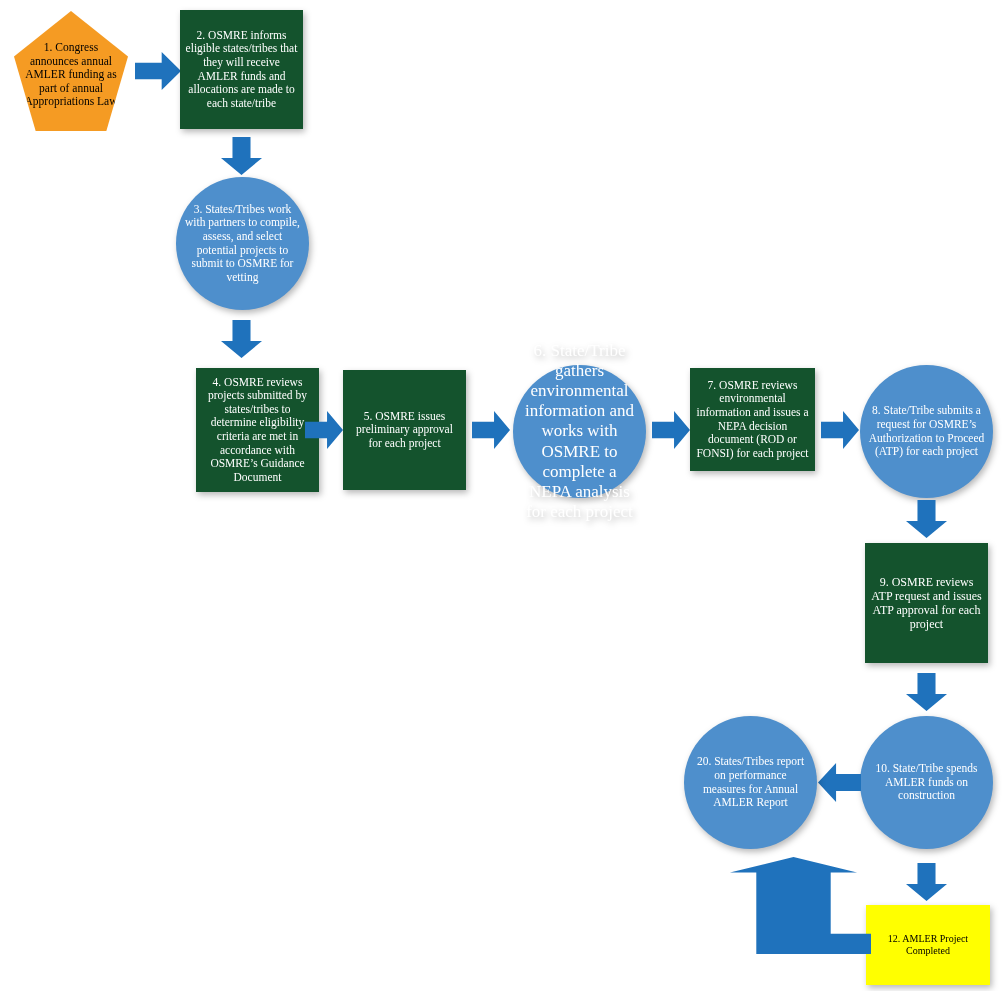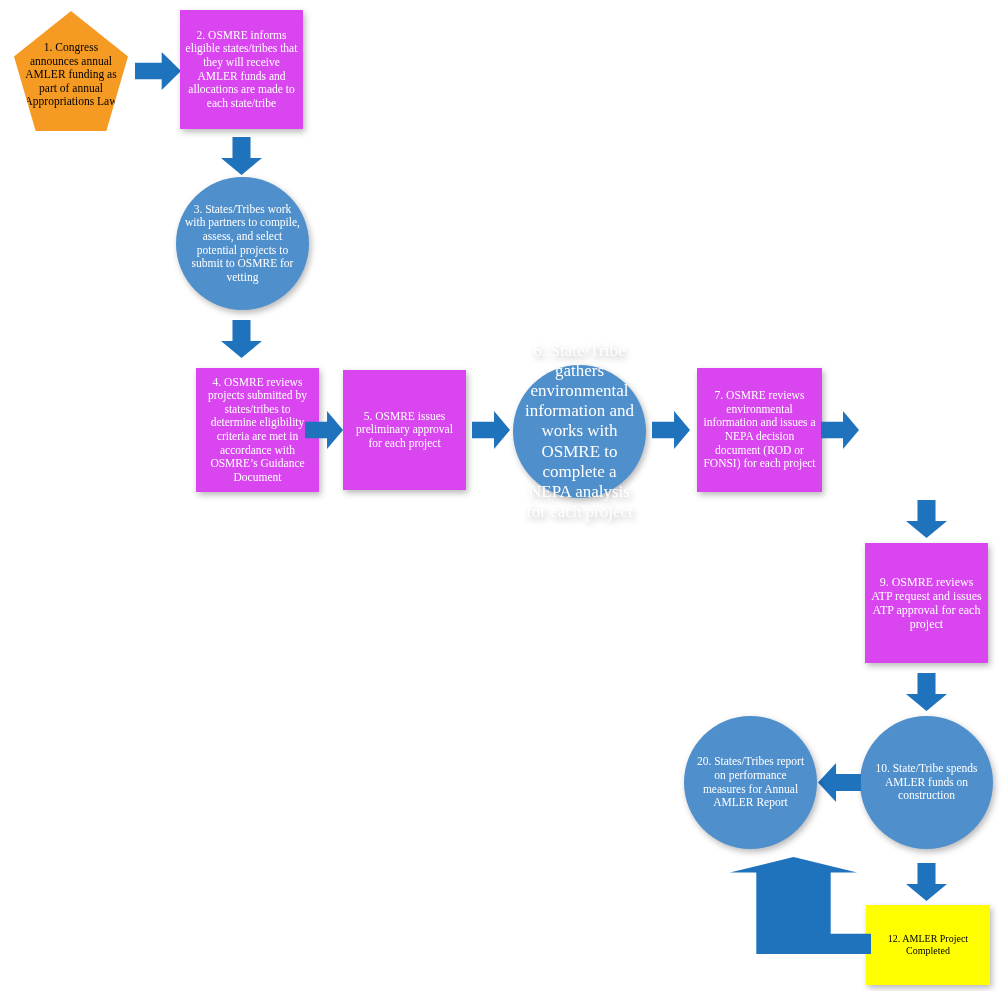--- a/index.html
+++ b/index.html
@@ -25,21 +25,21 @@
     line-height: 1.18;
     filter: drop-shadow(2px 3px 3px rgba(0,0,0,0.28));
   }
   .node .txt {
     display: block;
     padding: 0 5px;
     width: 100%;
   }
   
   .shape-rect {
-    background: #d946ef;
+    background: #14532d;
     color: #ffffff;
     justify-content: flex-end;
   }
   .shape-rect-yellow {
     background: #FFFF00;
     color: #000000;
   }
   .shape-circle {
     background: #4E8FCC;
     color: #ffffff;
@@ -113,26 +113,29 @@
   </div>
 
   <div class="arrow arrow-right" style="left:472px; top:411px; width:38px; height:38px;"></div>
 
   <div class="node shape-circle" style="left:513px; top:365px; width:133px; height:133px; font-size:17px;">
     <span class="txt">6. State/Tribe gathers environmental information and works with OSMRE to complete a NEPA analysis for each project</span>
   </div>
 
   <div class="arrow arrow-right" style="left:652px; top:411px; width:38px; height:38px;"></div>
 
-  <div class="node shape-rect" style="left:690px; top:368px; width:125px; height:124px; font-size:11.5px;margin-left:7px;">
+  <div class="node shape-rect" style="left:690px; top:368px; width:125px; height:103px; font-size:11.5px;">
     <span class="txt">7. OSMRE reviews environmental information and issues a NEPA decision document (ROD or FONSI) for each project</span>
   </div>
 
   <div class="arrow arrow-right" style="left:821px; top:411px; width:38px; height:38px;"></div>
 
+  <div class="node shape-circle" style="left:860px; top:365px; width:133px; height:133px; font-size:11.5px;">
+    <span class="txt">8. State/Tribe submits a request for OSMRE’s Authorization to Proceed (ATP) for each project</span>
+  </div>
 
   <div class="arrow arrow-down" style="left:906px; top:500px; width:41px; height:38px;"></div>
 
   <div class="node shape-rect" style="left:865px; top:543px; width:123px; height:120px; font-size:12px;">
     <span class="txt">9. OSMRE reviews ATP request and issues ATP approval for each project</span>
   </div>
 
   <div class="arrow arrow-down" style="left:906px; top:673px; width:41px; height:38px;"></div>
 
   <div class="node shape-circle" style="left:860px; top:716px; width:133px; height:133px; font-size:11.5px;">

